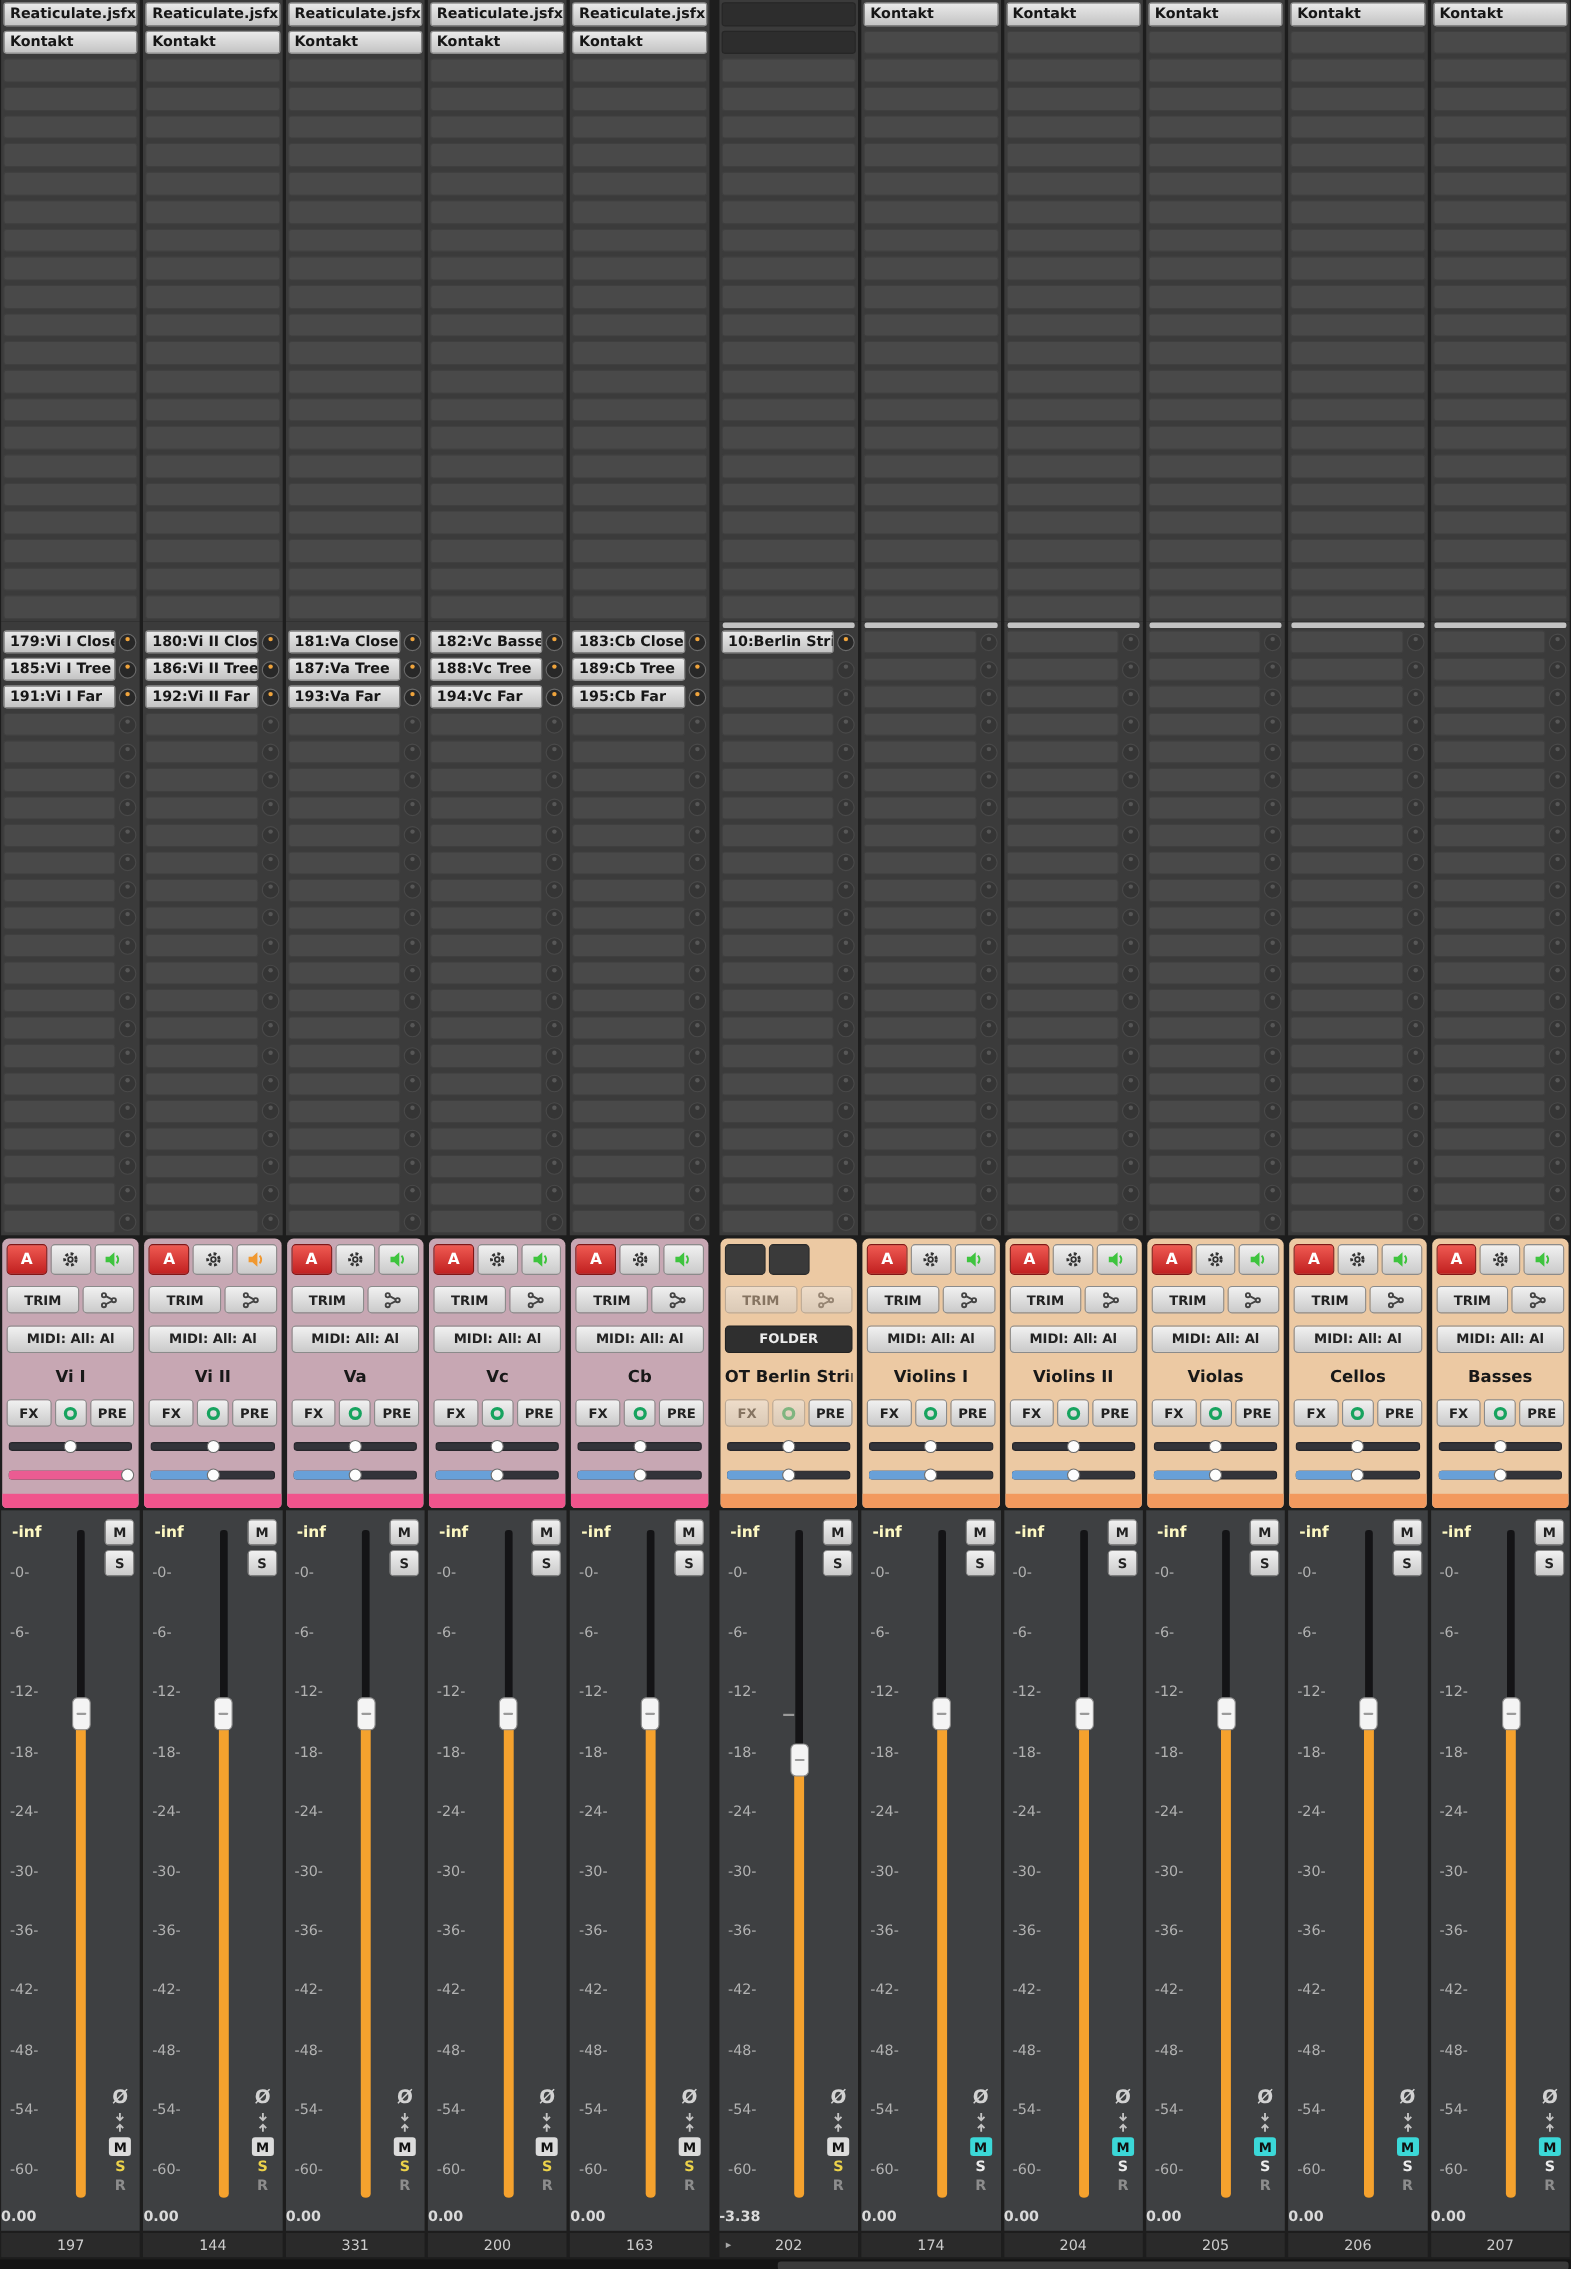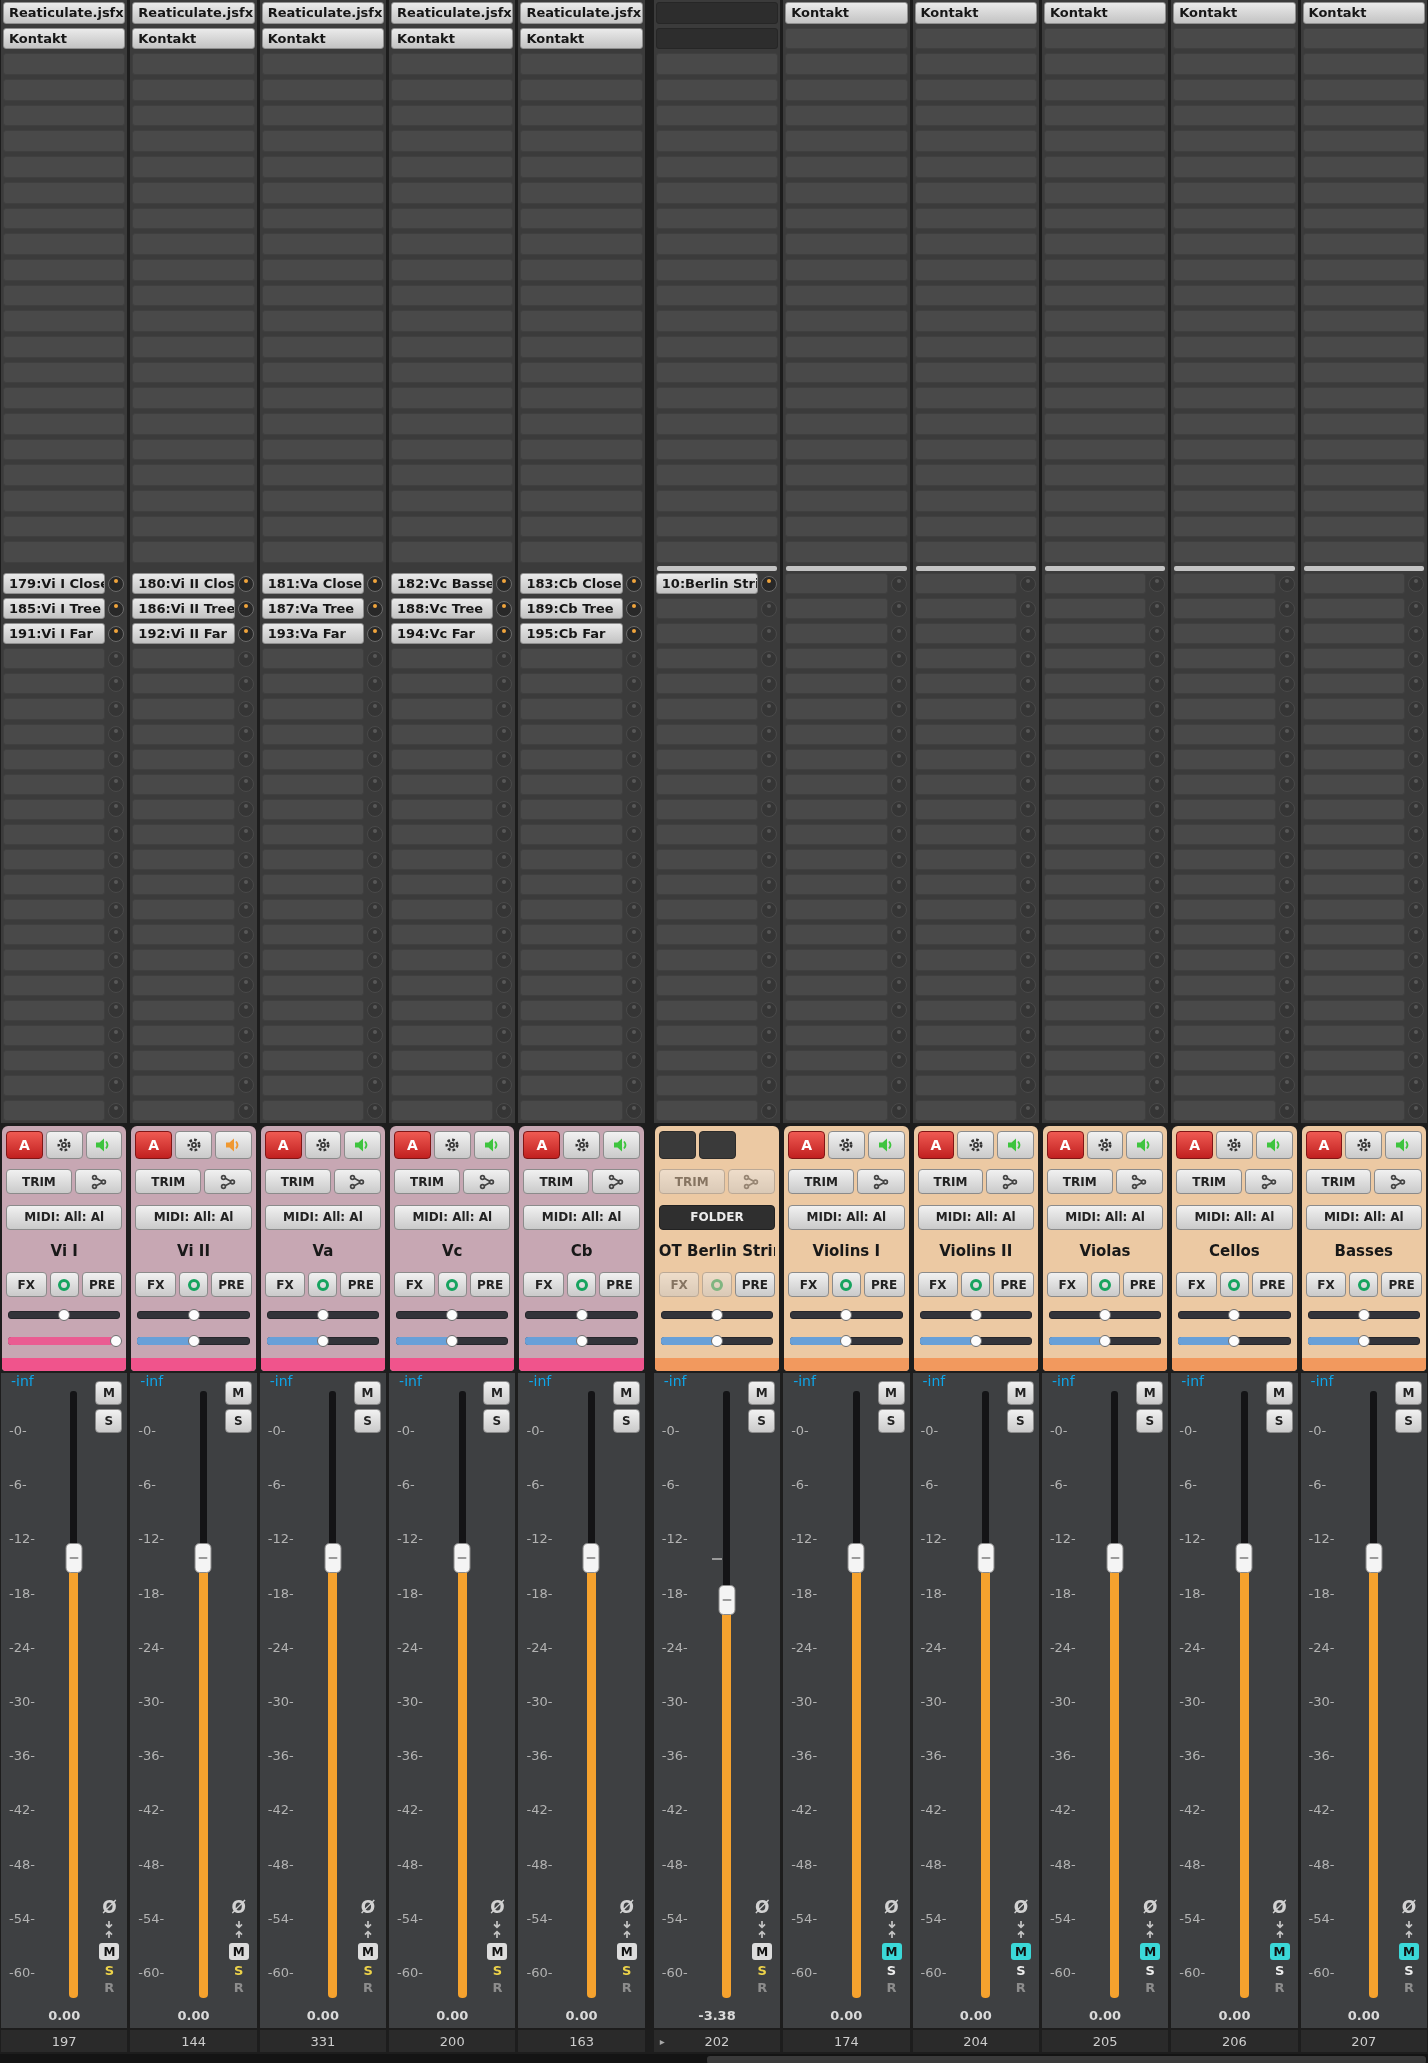--- a/index.html
+++ b/index.html
@@ -47,40 +47,40 @@
   .hslider{height:15px;position:relative;margin:0 2px}
   .hgroove{position:absolute;left:0;right:0;top:4px;height:8px;background:#33343a;
         border:1px solid #26262b;border-radius:3px}
   .hfill{position:absolute;top:4px;height:8px;border-radius:3px}
   .hthumb{position:absolute;top:8px;width:12px;height:12px;border-radius:50%;background:#fdfdfd;
         border:1px solid #6f6f6f;transform:translate(-50%,-50%)}
   .cstrip{height:13px;margin:0 -4px}
 
   
   .fader{height:655px;background:#3e4042;margin-top:2px;position:relative}
-  .peak{position:absolute;top:0;left:10px;font-size:14px;font-weight:normal;color:#0ea5e9}
+  .peak{position:absolute;top:12px;left:10px;font-size:14px;font-weight:bold;color:#fef9c3}
   .msbox{position:absolute;top:8px;right:5px;display:flex;flex-direction:column;gap:4px;width:27px}
   .msbox .btn{height:24px;flex:none}
   .vscale{position:absolute;left:8px;top:50px;bottom:48px;display:flex;flex-direction:column;
         justify-content:space-between;font-size:13px;color:#b2b2b2}
   .vgroove{position:absolute;left:55%;top:18px;bottom:30px;width:7px;border-radius:3px;background:#141416}
   .vfill{position:absolute;left:-1px;bottom:0;width:9px;border-radius:4px}
   .vthumb{position:absolute;left:50%;width:17px;height:30px;border-radius:5px;background:#f4f4f4;
         border:1px solid #8a8a8a;transform:translate(-50%,-50%)}
   .vthumb::after{content:"";position:absolute;left:3px;right:3px;top:50%;height:2px;margin-top:-1px;
         background:#9a9a9a;border-radius:1px}
   .utick{position:absolute;left:-11px;width:10px;height:2px;background:#9a9a9a}
   .sidecol{position:absolute;right:8px;bottom:34px;display:flex;flex-direction:column;align-items:center;gap:4px}
   .phase{font-size:17px;font-weight:bold;color:#d2d2d2;line-height:1}
   .iconbtn{line-height:0}
   .mbadge{min-width:20px;height:17px;padding:0 3px;border-radius:3px;display:flex;align-items:center;
         justify-content:center;font-size:12px;font-weight:bold;color:#111}
   .sletter,.rletter{font-size:13px;font-weight:bold;line-height:1}
   .rletter{color:#8d8d8d}
-  .readout{position:absolute;left:0;right:0;bottom:5px;text-align:center;font-size:13px;
+  .readout{position:absolute;left:0;right:0;bottom:5px;font-size:13px;
         font-weight:bold;color:#dadada}
 
   .numrow{height:22px;margin-top:2px;background:#2a2a2a;display:flex;align-items:center;
         justify-content:center;font-size:13px;color:#cdcdcd;position:relative}
   .farrow{position:absolute;left:6px;font-size:10px;color:#a8a8a8}
   .hscroll{height:12px;margin-top:2px;background:#141414;position:relative}
   .hscroll .thumb{position:absolute;left:49.5%;right:2px;top:2px;bottom:2px;background:#3a3a3a;border-radius:3px}
 </style>
 </head>
 <body>

